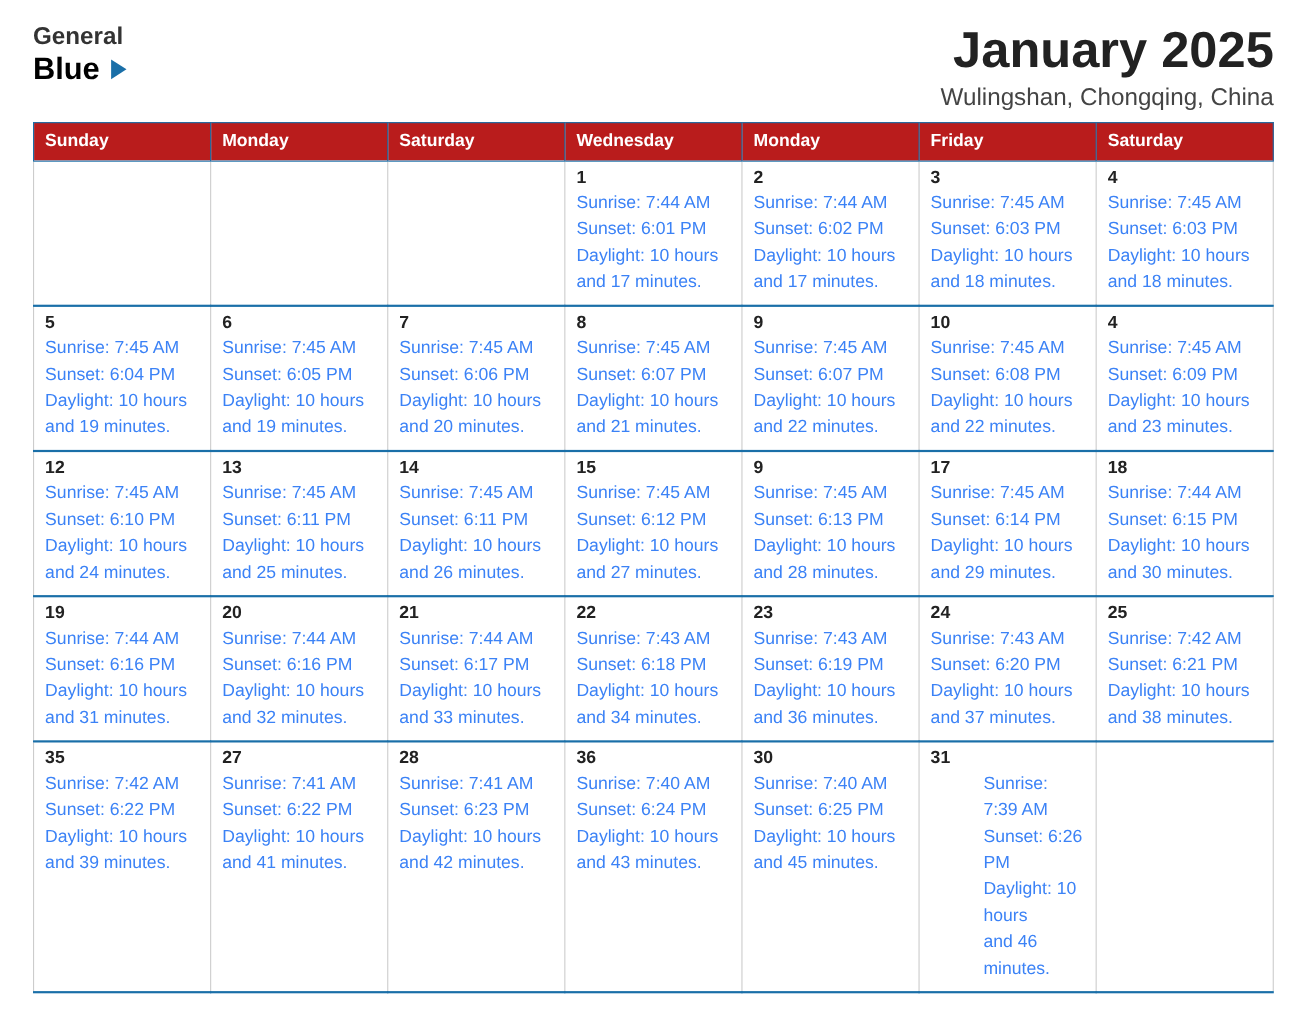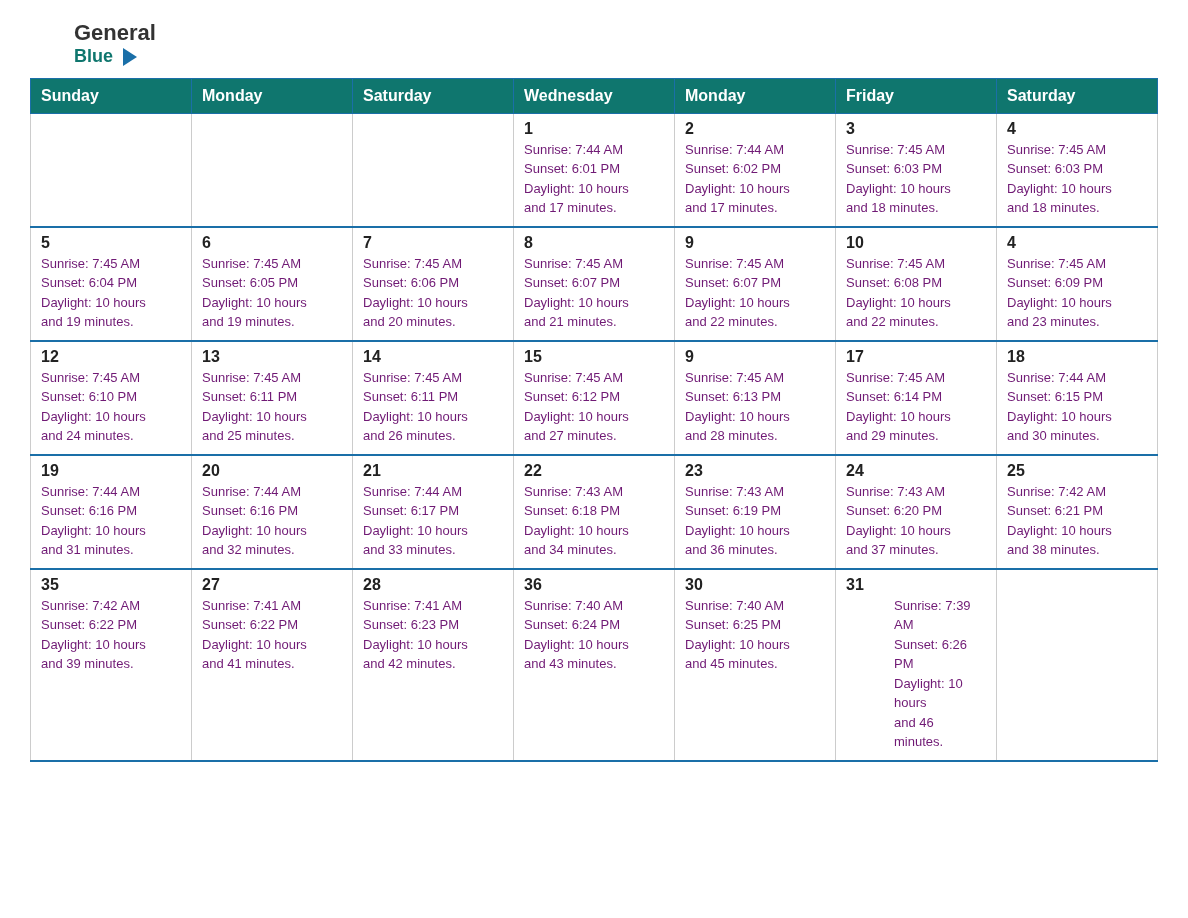--- a/index.html
+++ b/index.html
@@ -13,21 +13,20 @@
     .header {
       display: flex;
       justify-content: space-between;
       align-items: flex-start;
       margin-bottom: 10px;
     }
     .logo {
       display: flex;
       align-items: flex-start;
       gap: 6px;
-      margin-left: 44px;
     }
     .title-block {
       text-align: right;
     }
     .cal-title {
       font-size: 46px;
       font-weight: bold;
       color: #222;
       line-height: 1.1;
     }
@@ -35,21 +34,21 @@
       font-size: 22px;
       color: #444;
       margin-top: 4px;
     }
     table {
       width: 100%;
       border-collapse: collapse;
       margin-top: 8px;
     }
     thead tr th {
-      background-color: #0f766e;
+      background-color: #b91c1c;
       color: #fff;
       font-size: 16px;
       font-weight: bold;
       padding: 8px 10px;
       text-align: left;
       border: 1px solid #1a6fa8;
     }
     tbody tr td {
       vertical-align: top;
       padding: 6px 10px 8px 10px;
@@ -63,40 +62,44 @@
       border-bottom: 2px solid #1a6fa8;
     }
     .day-number {
       font-size: 16px;
       font-weight: bold;
       color: #222;
       display: block;
       margin-bottom: 2px;
     }
     .day-info {
-      font-size: 13px;
-      color: #701a75;
+      font-size: 16px;
+      color: #3b82f6;
       line-height: 1.5;
     }
     .empty-cell {
       background: #fff;
     }
   </style>
 </head>
 <body>
 
 <div class="header">
   <div class="logo">
     <div style="display:flex; flex-direction:column; line-height:1.2;">
       <span style="font-size:22px; font-weight:bold; color:#333;">General</span>
-      <span style="font-size:18px; font-weight:bold; color:#0f766e; display:flex; align-items:center; gap:8px;">
+      <span style="font-size:28px; font-weight:bold; color:#000000; display:flex; align-items:center; gap:8px;">
         <span>Blue</span>
         <span style="display:inline-block; width:0; height:0; border-top:9px solid transparent; border-bottom:9px solid transparent; border-left:14px solid #1a6fa8; margin-left:2px; margin-bottom:0;"></span>
       </span>
     </div>
+  </div>
+  <div class="title-block">
+    <div class="cal-title">January 2025</div>
+    <div class="cal-subtitle">Wulingshan, Chongqing, China</div>
   </div>
 </div>
 
 <table>
   <thead>
     <tr>
     <th>Sunday</th>
         <th>Monday</th>
         <th>Saturday</th>
         <th>Wednesday</th>

